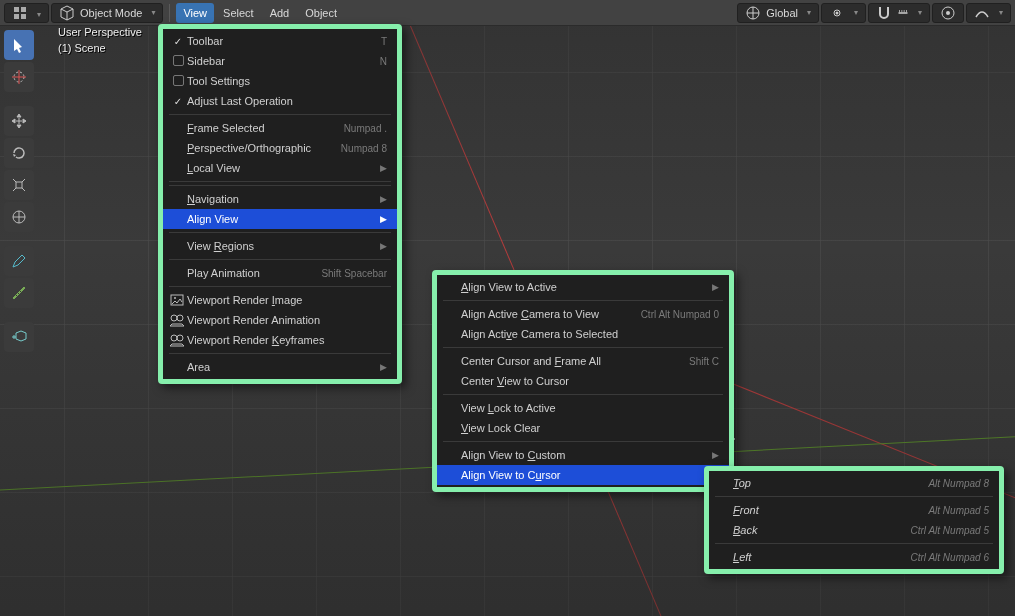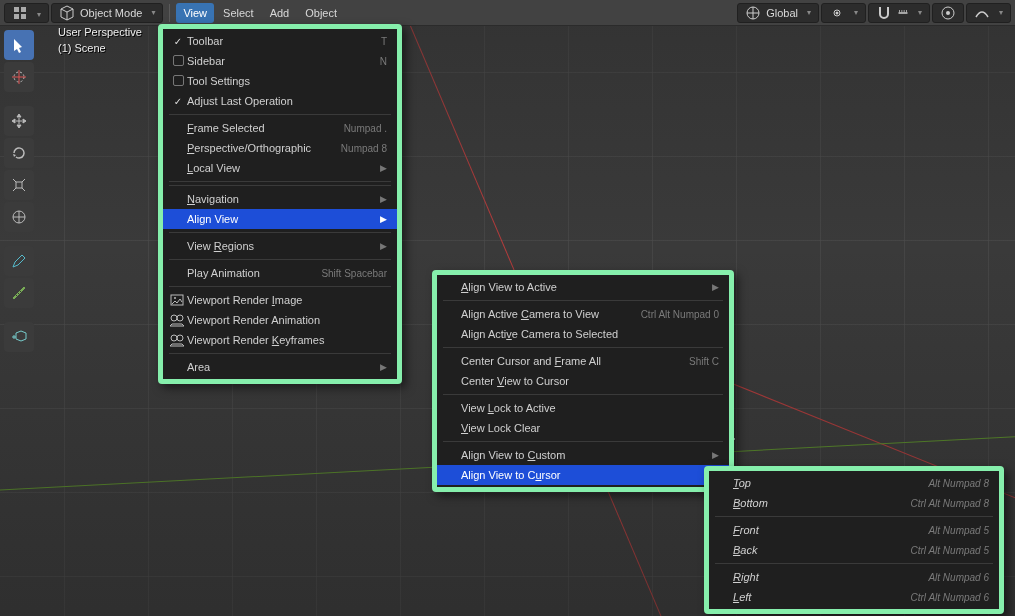--- a/index.html
+++ b/index.html
@@ -388,40 +388,30 @@
       <span class="sub"></span>
     </div>
 </div>
 
 <div id="menu-cursor" class="menu">
   <div class="row">
       <span class="ic"></span>
       <span class="lbl"><u>T</u>op</span>
       <span class="sc">Alt Numpad 8</span>
     </div>
-  <div class="row">
-      <span class="ic"></span>
-      <span class="lbl"><u>B</u>ottom</span>
-      <span class="sc">Ctrl Alt Numpad 8</span>
-    </div>
   <hr>
   <div class="row">
       <span class="ic"></span>
       <span class="lbl"><u>F</u>ront</span>
       <span class="sc">Alt Numpad 5</span>
     </div>
   <div class="row">
       <span class="ic"></span>
       <span class="lbl"><u>B</u>ack</span>
       <span class="sc">Ctrl Alt Numpad 5</span>
     </div>
   <hr>
   <div class="row">
       <span class="ic"></span>
-      <span class="lbl"><u>R</u>ight</span>
-      <span class="sc">Alt Numpad 6</span>
-    </div>
-  <div class="row">
-      <span class="ic"></span>
       <span class="lbl"><u>L</u>eft</span>
       <span class="sc">Ctrl Alt Numpad 6</span>
     </div>
 </div>
 
 </body></html>

